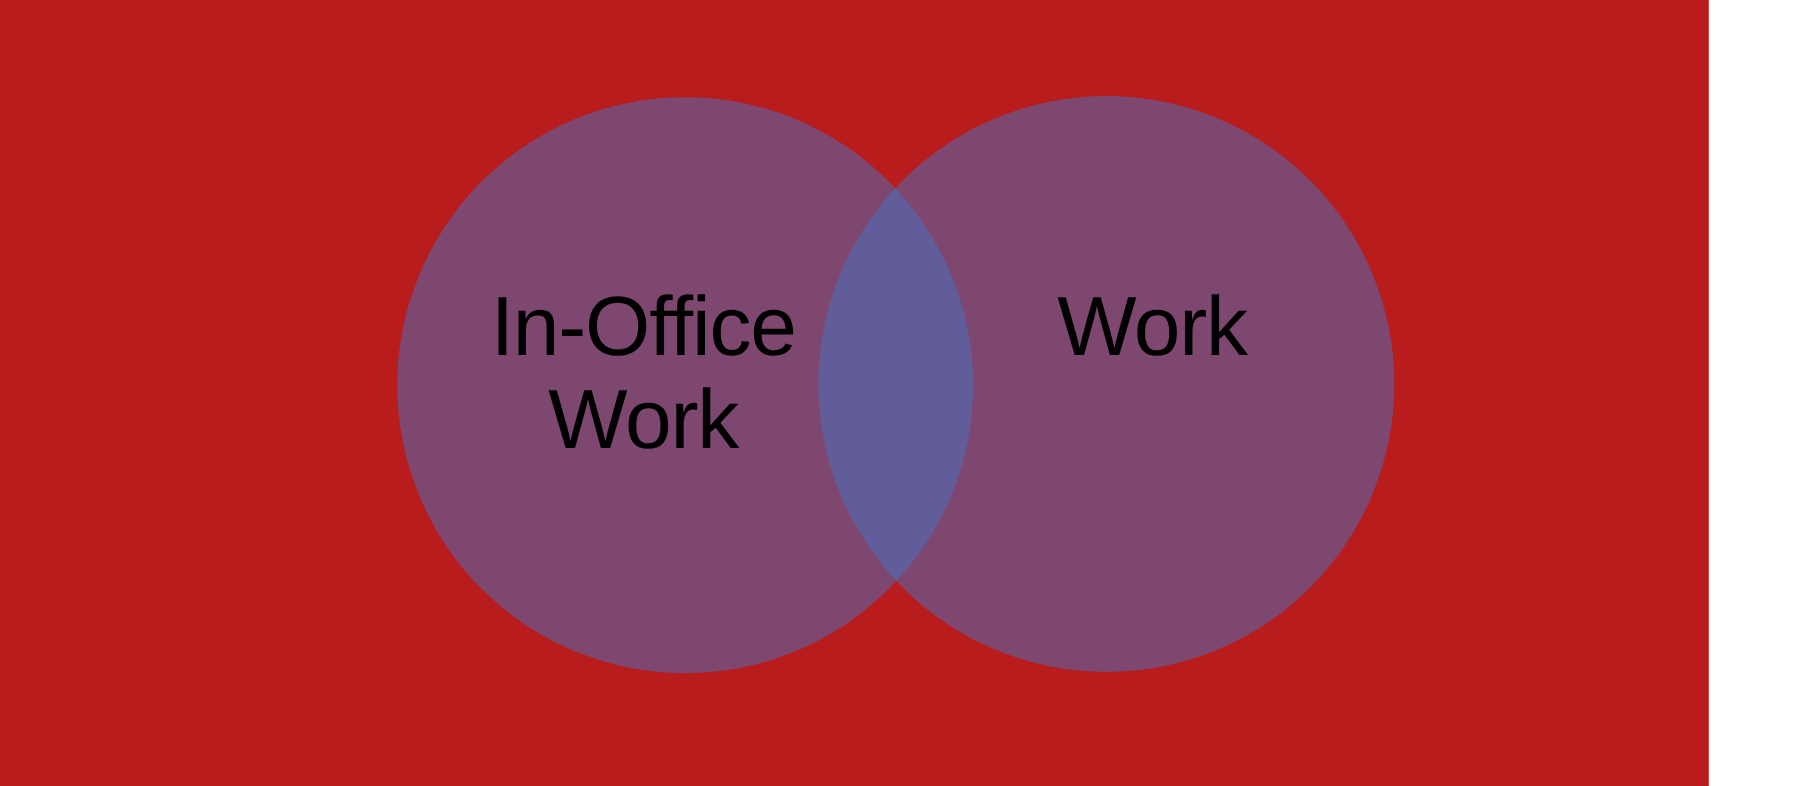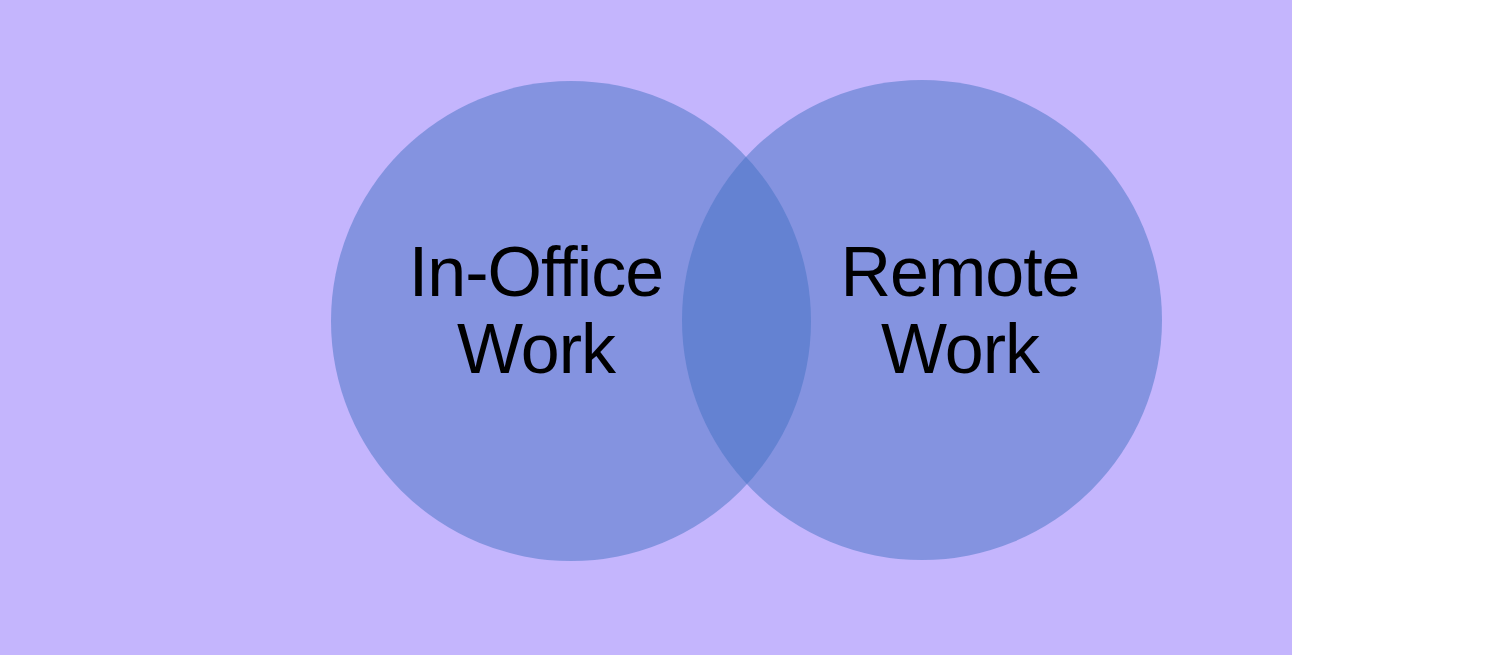--- a/index.html
+++ b/index.html
@@ -2,23 +2,23 @@
 <html><head>
 <meta charset="utf-8">
 <style>
   html, body {
     margin: 0;
     padding: 0;
     background: #ffffff;
   }
   .stage {
     position: relative;
-    width: 1292px;
+    width: 1424px;
     height: 655px;
-    background: #c4b5fd;
+    background: #b91c1c;
     overflow: hidden;
     font-family: "Liberation Sans", sans-serif;
   }
   .venn-svg {
     position: absolute;
     left: 0;
     top: 0;
     display: block;
   }
   .venn-circle {
@@ -51,17 +51,16 @@
     <circle class="venn-circle" cx="571" cy="321" r="240" fill="#4472C4" fill-opacity="0.5"></circle>
     <circle class="venn-circle outlined" cx="922" cy="320" r="240" fill="#4472C4" fill-opacity="0.5" stroke="#FFFFFF"></circle>
   </svg>
 
   <div class="label label-left">
     <div>In-Office</div>
     <div>Work</div>
   </div>
 
   <div class="label label-right">
-    <div>Remote</div>
     <div>Work</div>
   </div>
 
 </div>
 
 </body></html>

